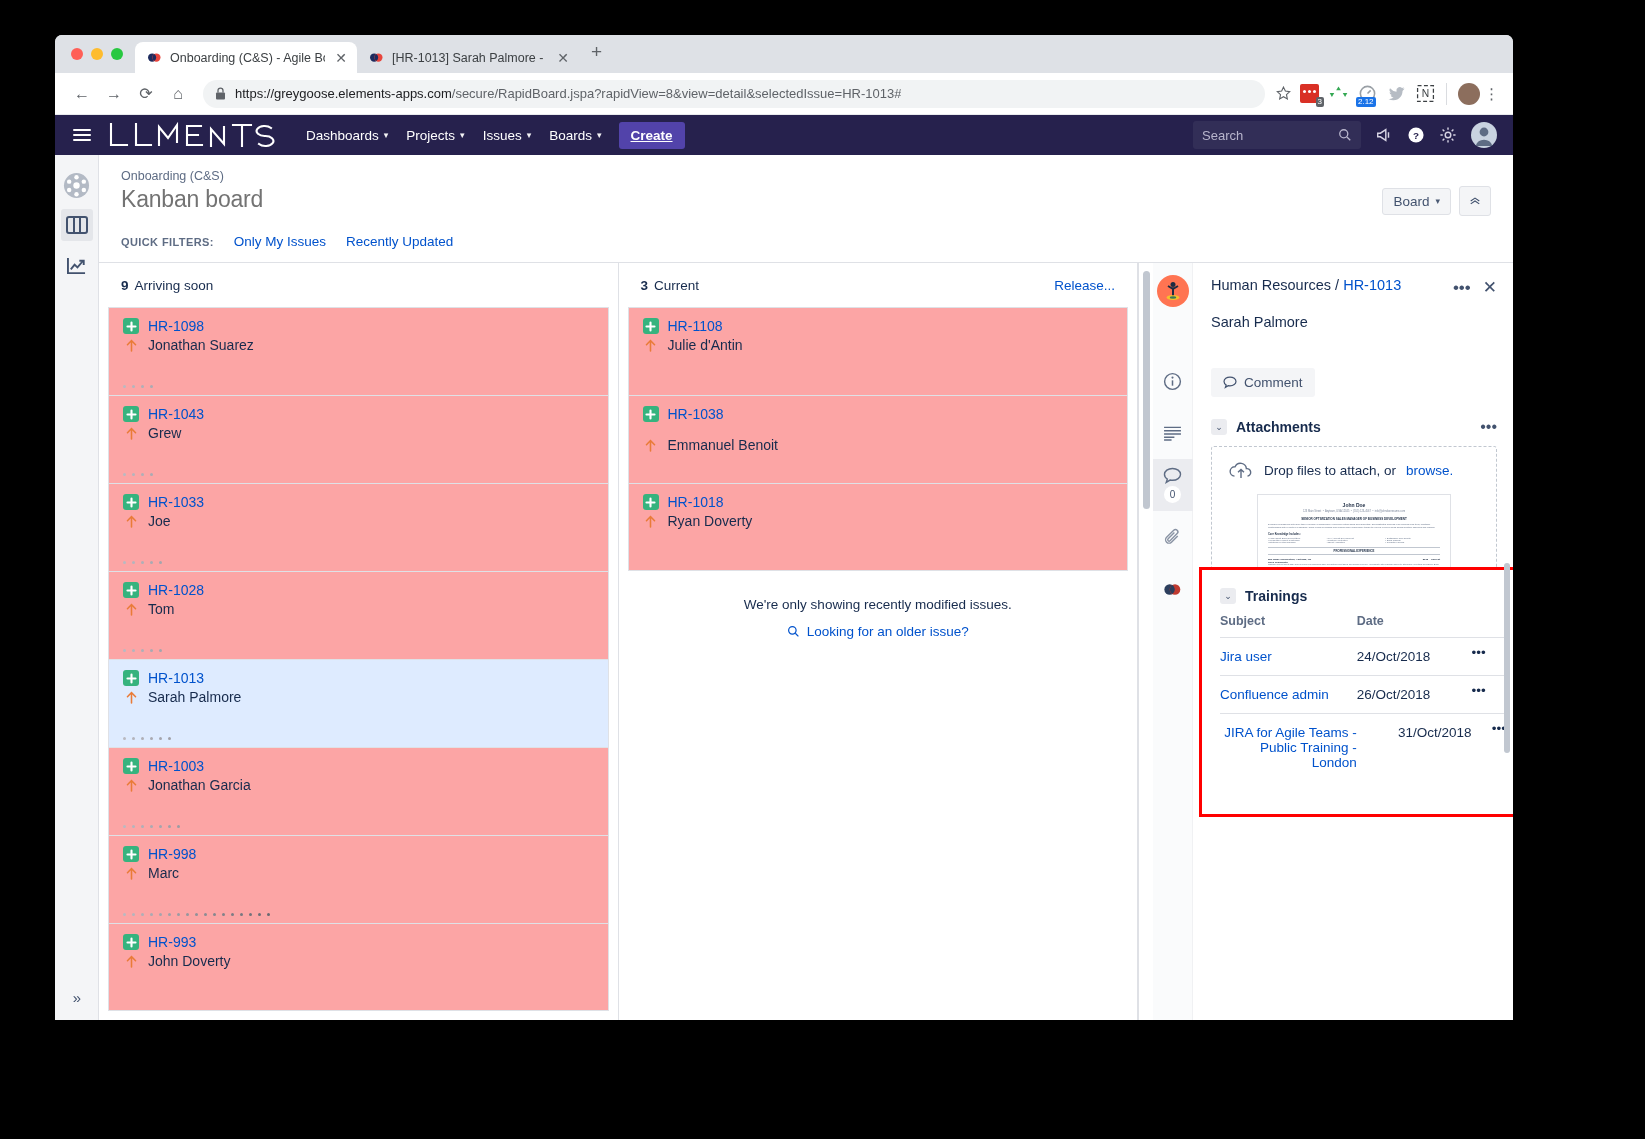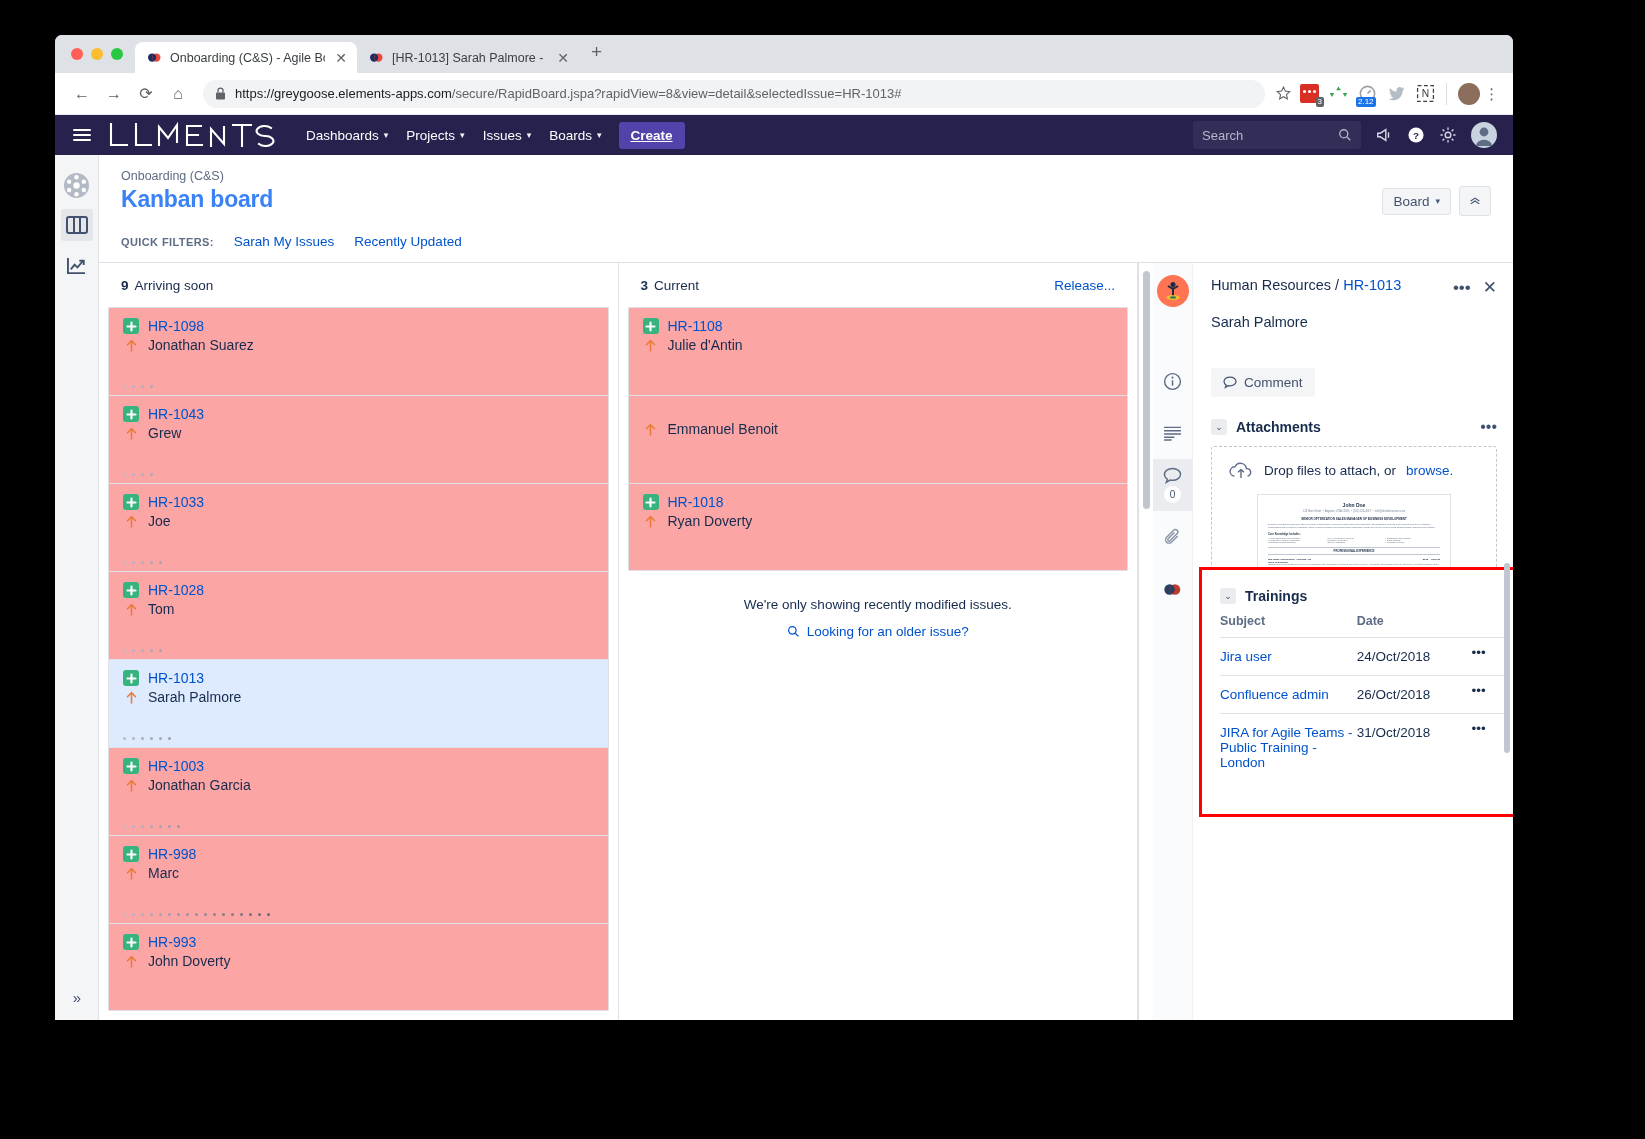--- a/index.html
+++ b/index.html
@@ -104,21 +104,21 @@
   }
   .rail-ic { width: 32px; height: 32px; border-radius: 3px; display:flex; align-items:center; justify-content:center; }
   .rail-ic.sel { background: #e4e6ea; }
   .rail-expand { position:absolute; bottom: 14px; left: 0; width: 44px; text-align:center;
                  color:#42526e; font-size: 15px; }
 
   .content { flex: 1; display: flex; flex-direction: column; min-width: 0; }
   .board-head { padding: 14px 22px 0 22px; }
   .crumb { font-size: 12.5px; color: #5e6c84; margin-bottom: 3px; }
   .board-title-row { display:flex; align-items:flex-start; justify-content: space-between; }
-  .board-title { font-size: 23px; color: #3b82f6; font-weight: 700; letter-spacing: -.2px; }
+  .board-title { font-size: 23px; color: #737373; font-weight: 400; letter-spacing: -.2px; }
   .head-actions { display:flex; gap: 8px; align-items:center; }
   .btn-lite {
     background: #f4f5f7; color: #42526e; border: 1px solid #dfe1e6; border-radius: 3px;
     font-size: 13.5px; padding: 5px 10px; display:flex; align-items:center; gap:6px;
   }
   .btn-sq { width: 32px; height: 30px; justify-content:center; }
   .qf-row { display:flex; align-items:center; gap: 20px; margin-top: 18px; }
   .qf-label { font-size: 11px; font-weight: 700; color: #5e6c84; letter-spacing: .4px; }
   .qf-link { font-size: 13.5px; color: #0052cc; }
 
@@ -209,21 +209,21 @@
   .trainings { padding: 18px 18px 0 18px; }
   .ttable { width:100%; border-collapse: collapse; margin-top: 10px; }
   .ttable th {
     text-align:left; font-size:12.5px; color:#5e6c84; font-weight:700; padding: 0 0 9px 0;
     border-bottom: 1px solid #dfe1e6;
   }
   .ttable td {
     padding: 11px 0; font-size:13.5px; color:#172b4d; border-bottom:1px solid #dfe1e6;
     vertical-align: top;
   }
-  .ttable tr:last-child td { border-bottom: none; }
+  .ttable tr:last-child td { border-bottom: none; text-align: right; }
   .ttable a { color:#0052cc; text-decoration:none; }
   .tcol-sub { width: 142px; }
   .tcol-date { width: 118px; }
   .tcol-act { width: 36px; text-align:left; color:#42526e; font-size: 15px; line-height:8px; }
 
   .dpanel-scroll {
     position:absolute; right: 3px; top: 300px; width: 6px; height: 190px;
     background:#c1c7d0; border-radius:3px;
   }
 </style>
@@ -436,21 +436,21 @@
             </div>
             <div class="btn-lite btn-sq">
               <svg width="14" height="10" viewBox="0 0 14 10">
                 <path d="M1 5l6-4 6 4M1 9l6-4 6 4" fill="none" stroke="#42526e" stroke-width="1.6"></path>
               </svg>
             </div>
           </div>
         </div>
         <div class="qf-row">
           <span class="qf-label">QUICK FILTERS:</span>
-          <span class="qf-link">Sarah My Issues</span>
+          <span class="qf-link">Only My Issues</span>
           <span class="qf-link">Recently Updated</span>
         </div>
       </div>
 
       <div class="board-area">
         <div class="columns">
 
           <div class="col">
             <div class="col-head">
               <span class="col-count">9</span>
@@ -685,20 +685,28 @@
                   <div class="card-row" style="margin-top:3px">
                     <span class="prio">
                       <svg width="11" height="13" viewBox="0 0 12 14">
                         <path d="M6 13V2M1.6 6.2L6 1.6l4.4 4.6" stroke="#e97b38" stroke-width="1.7" fill="none" stroke-linecap="round"></path>
                       </svg>
                     </span>
                     <span class="card-name">Julie d'Antin</span>
                   </div>
                 </div>
                 <div class="card">
+                  <div class="card-row">
+                    <span class="task-ic">
+                      <svg width="11" height="11" viewBox="0 0 12 12">
+                        <path d="M6 1.6v8.8M1.6 6h8.8" stroke="#fff" stroke-width="2.3" stroke-linecap="round"></path>
+                      </svg>
+                    </span>
+                    <span class="card-key">HR-1038</span>
+                  </div>
                   <div class="card-row" style="margin-top:15px">
                     <span class="prio">
                       <svg width="11" height="13" viewBox="0 0 12 14">
                         <path d="M6 13V2M1.6 6.2L6 1.6l4.4 4.6" stroke="#e97b38" stroke-width="1.7" fill="none" stroke-linecap="round"></path>
                       </svg>
                     </span>
                     <span class="card-name">Emmanuel Benoit</span>
                   </div>
                 </div>
                 <div class="card">

